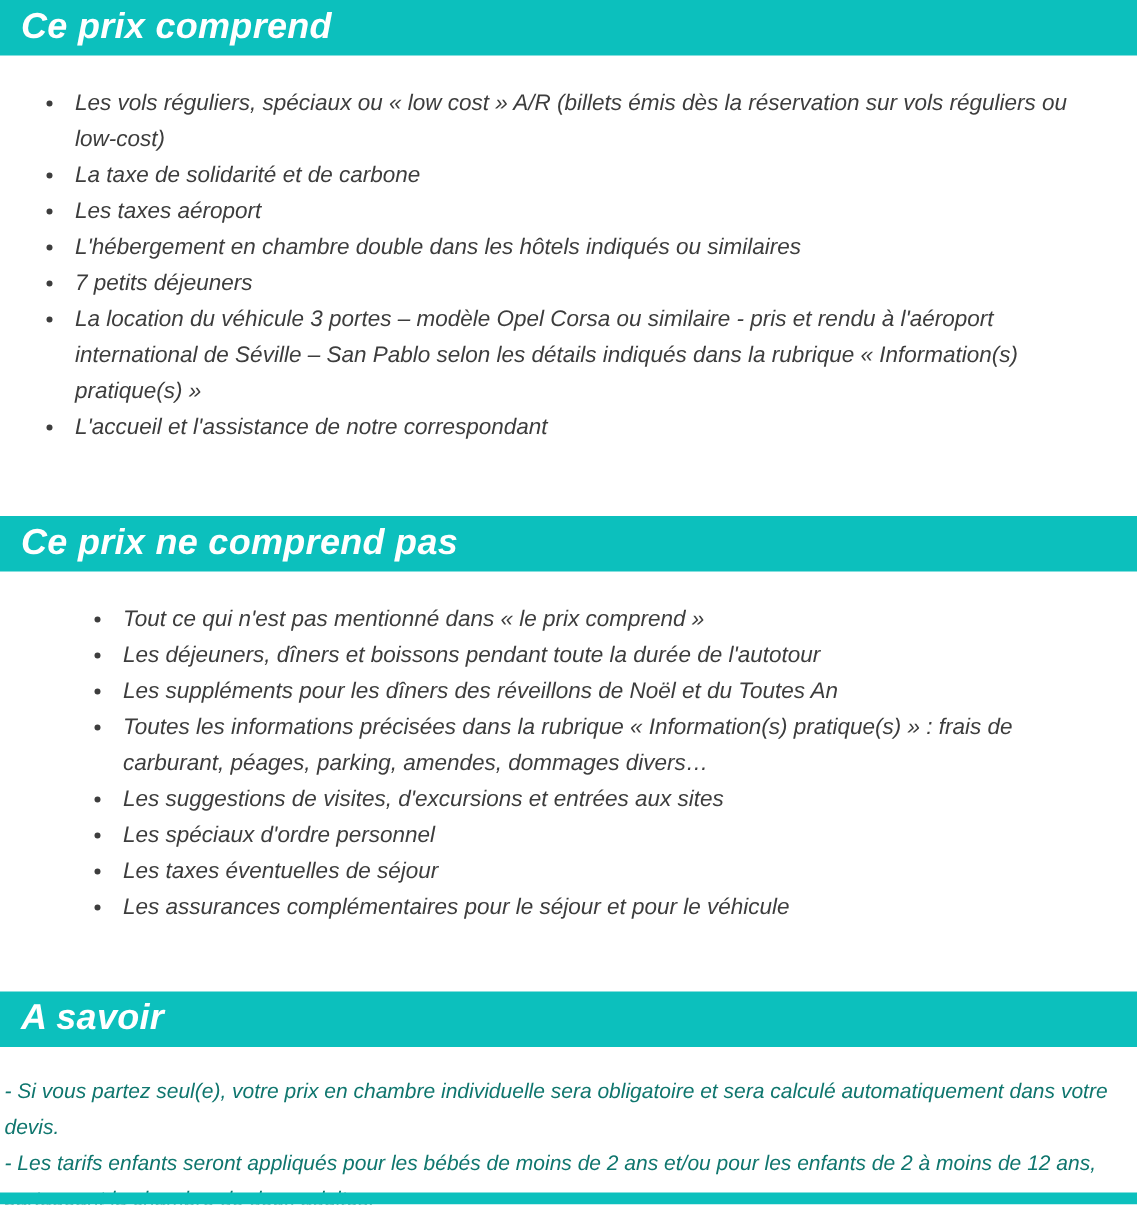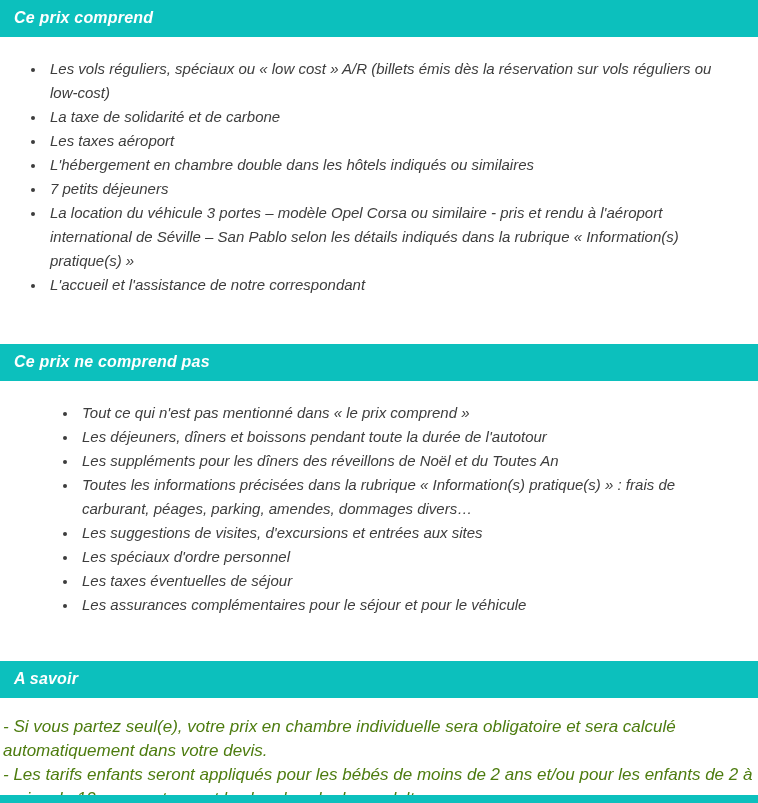--- a/index.html
+++ b/index.html
@@ -11,21 +11,21 @@
     width: 758px;
     height: 803px;
     font-family: "Liberation Sans", sans-serif;
     color: #3d3d3d;
     position: relative;
     overflow: hidden;
   }
   .section-header {
     background: #0cc0bd;
     color: #ffffff;
-    font-size: 16px;
+    font-size: 24px;
     font-weight: bold;
     font-style: italic;
     padding: 7px 6px 8px 14px;
     line-height: 22px;
     letter-spacing: 0.2px;
   }
   .bullet-list {
     margin: 0;
     padding: 20px 30px 0 46px;
     list-style: disc outside;
@@ -43,24 +43,24 @@
     font-size: 13px;
   }
   .section-includes .bullet-list    { padding-bottom: 47px; }
   .section-excludes .bullet-list    { padding-bottom: 44px; margin-left: 32px; }
   .section-excludes { margin-top: 0; }
   .notes-block {
     padding: 17px 4px 0 3px;
   }
   .notes-block p {
     margin: 0;
-    font-size: 17px;
+    font-size: 14px;
     font-style: italic;
     line-height: 24px;
-    color: #4d7c0f;
+    color: #0f766e;
   }
   .bottom-bar {
     position: absolute;
     left: 0;
     bottom: 0;
     width: 100%;
     height: 8px;
     background: #0cc0bd;
   }
 </style>

